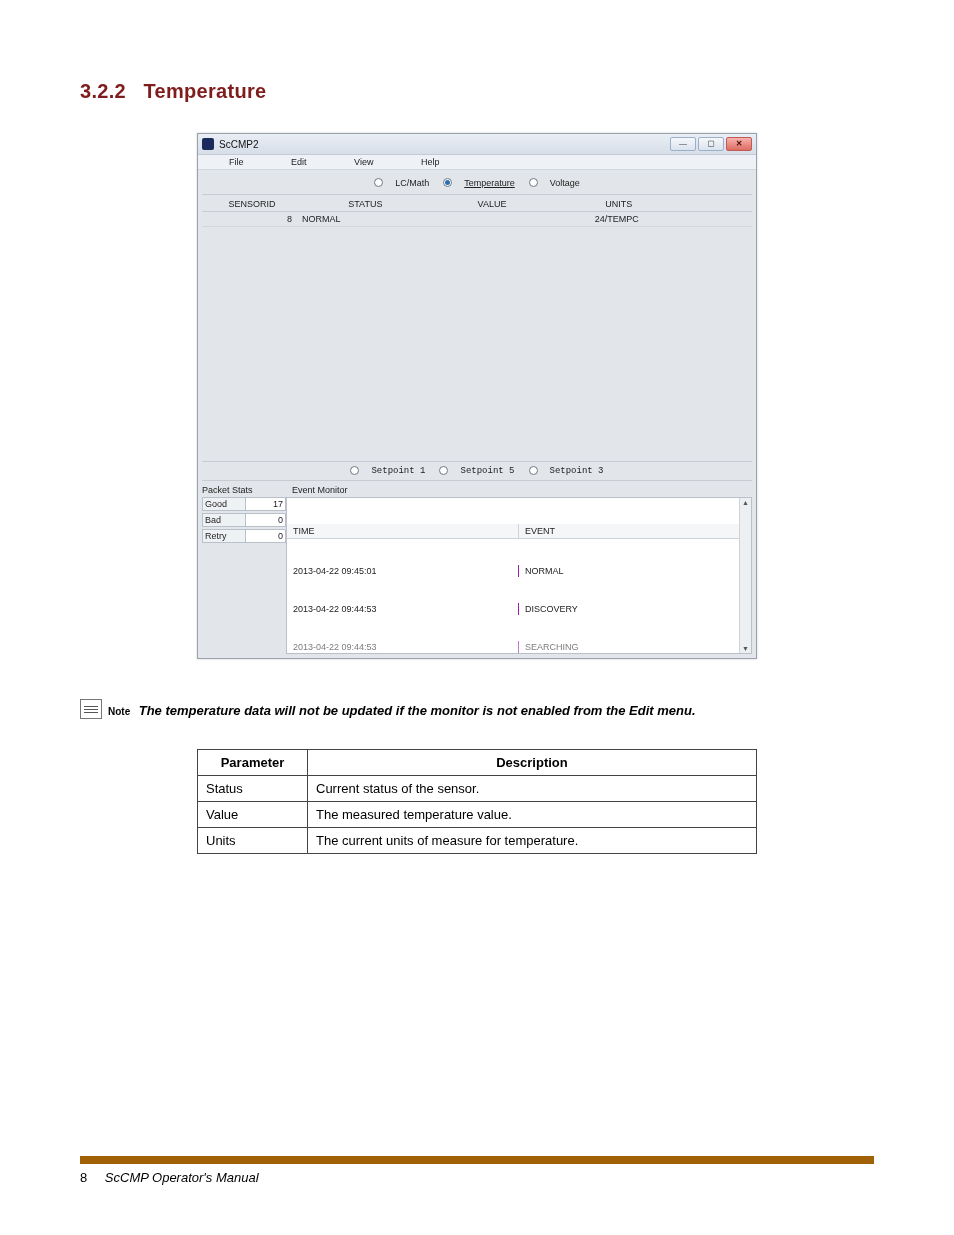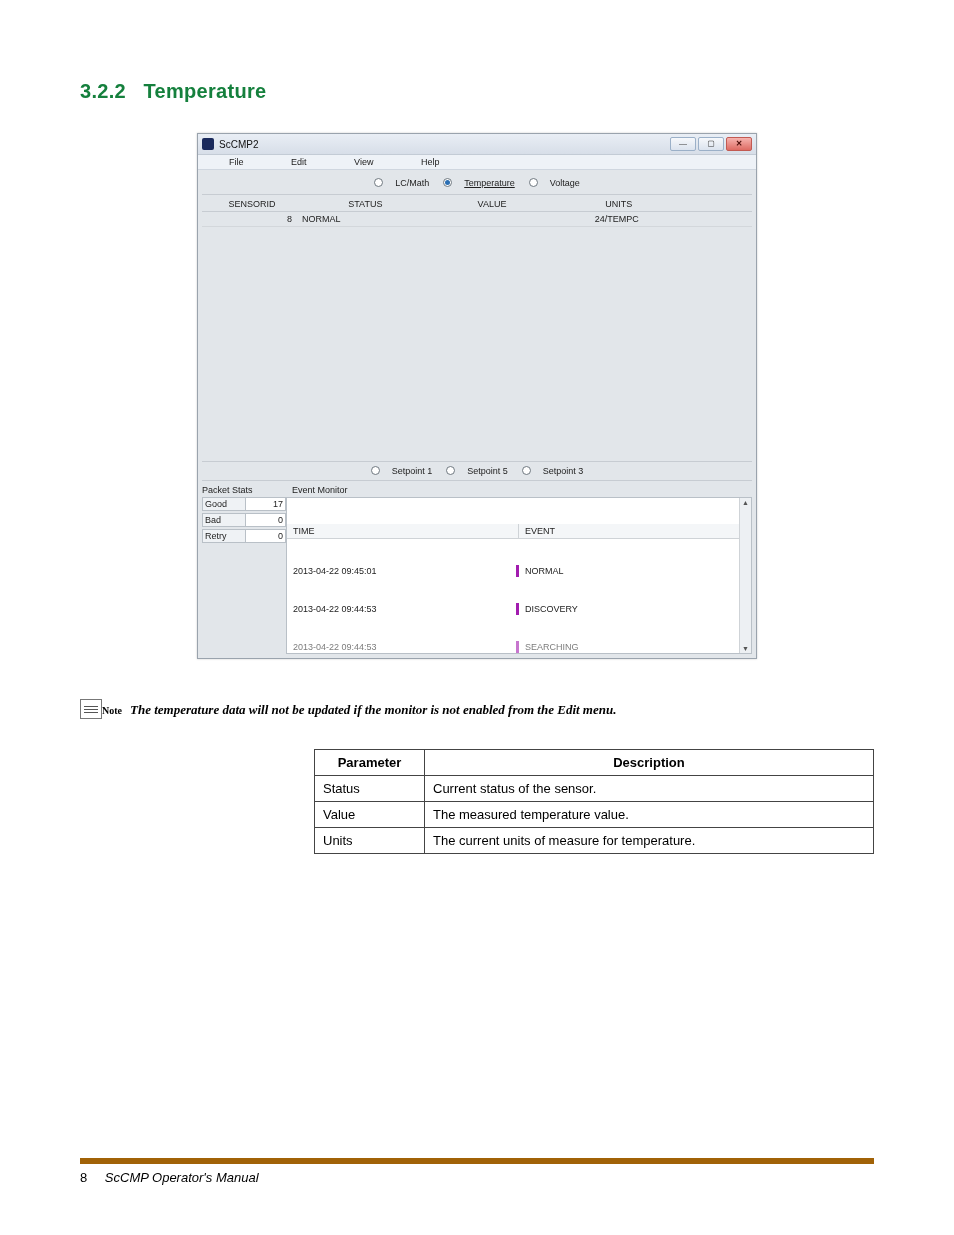--- a/index.html
+++ b/index.html
@@ -9,21 +9,21 @@
     width: 954px;
     height: 1235px;
     position: relative;
     padding: 80px 80px 40px 80px;
   }
   .section-heading {
     font-family: Arial, Helvetica, sans-serif;
     font-weight: 900;
     font-size: 20px;
     letter-spacing: 0.3px;
-    color: #15803d;
+    color: #7f1d1d;
     margin-bottom: 30px;
   }
   .screenshot-wrap {
     display: flex;
     justify-content: center;
     margin-bottom: 40px;
   }
   
   .win {
     width: 560px;
@@ -98,20 +98,21 @@
   }
   .big-empty {
     height: 235px;
     background: #e2e6ea;
     border-bottom: 1px solid #c7ccd2;
   }
   .setpoint-row {
     display: flex; justify-content: center; gap: 14px;
     padding: 4px 0;
     border-bottom: 1px solid #c7ccd2;
+    font-family: Liberation Mono, monospace;
   }
   .bottom-area {
     display: flex;
     padding-top: 2px;
   }
   .packet-stats {
     width: 84px;
   }
   .packet-stats .ps-title { font-size: 9px; padding: 2px 0; }
   .ps-row { display: flex; align-items: center; margin-bottom: 2px; }
@@ -124,68 +125,68 @@
     background: #fff;
     position: relative;
   }
   .em-head, .em-row {
     display: grid;
     grid-template-columns: 1fr 1fr;
     font-size: 9px;
     margin-top: 26px;
   }
   .em-head div { padding: 2px 6px; border-bottom: 1px solid #cfd3d7; background: #f4f6f8; border-right: 1px solid #cfd3d7; }
-  .em-row div { padding: 1px 6px; border-right: 3px solid #a21caf; }
+  .em-row div { padding: 1px 6px; border-right: 1px solid #a21caf; }
   .em-scroll {
     position: absolute; right: 0; top: 0; bottom: 0; width: 12px;
     border-left: 1px solid #cfd3d7; background: #edf0f3;
     display: flex; flex-direction: column; justify-content: space-between; align-items: center;
     padding: 1px 0;
   }
   .em-arrow { font-size: 7px; color: #555; }
 
   
   .note-wrap {
     display: flex;
-    align-items: center;
+    align-items: flex-end;
+    gap: 6px;
     margin: 0 0 30px 0;
-    font-family: Liberation Serif, serif;
   }
   .note-icon {
     width: 22px; height: 20px; border: 1px solid #777; background: #fff;
     display: flex; flex-direction: column; justify-content: center; align-items: center;
     padding: 2px;
   }
   .note-icon .lines { width: 14px; height: 1px; background: #555; margin: 1px 0; }
   .note-label { font-size: 10px; font-weight: bold; margin-right: 4px; }
   .note-text { font-size: 13px; font-style: italic; font-weight: bold; }
 
   
-  .param-table-wrap { display: flex; justify-content: flex-end; }
+  .param-table-wrap { display: flex; justify-content: center; }
   .param-table {
     border-collapse: collapse;
     width: 560px;
   }
   .param-table th, .param-table td {
     border: 1px solid #444;
     padding: 5px 8px;
     font-size: 13px;
     text-align: left;
   }
   .param-table th {
     font-weight: bold;
     text-align: center;
   }
   .param-table th:first-child { width: 110px; }
 
   
   .footer {
     position: absolute;
     left: 80px; right: 80px; bottom: 50px;
-    border-top: 6px solid #a16207;
+    border-top: 8px solid #a16207;
     padding-top: 6px;
     font-size: 13px;
     font-style: italic;
   }
   .footer .pg { font-style: normal; margin-right: 14px; }
 </style>
 </head>
 <body>
 
 <div class="section-heading">

